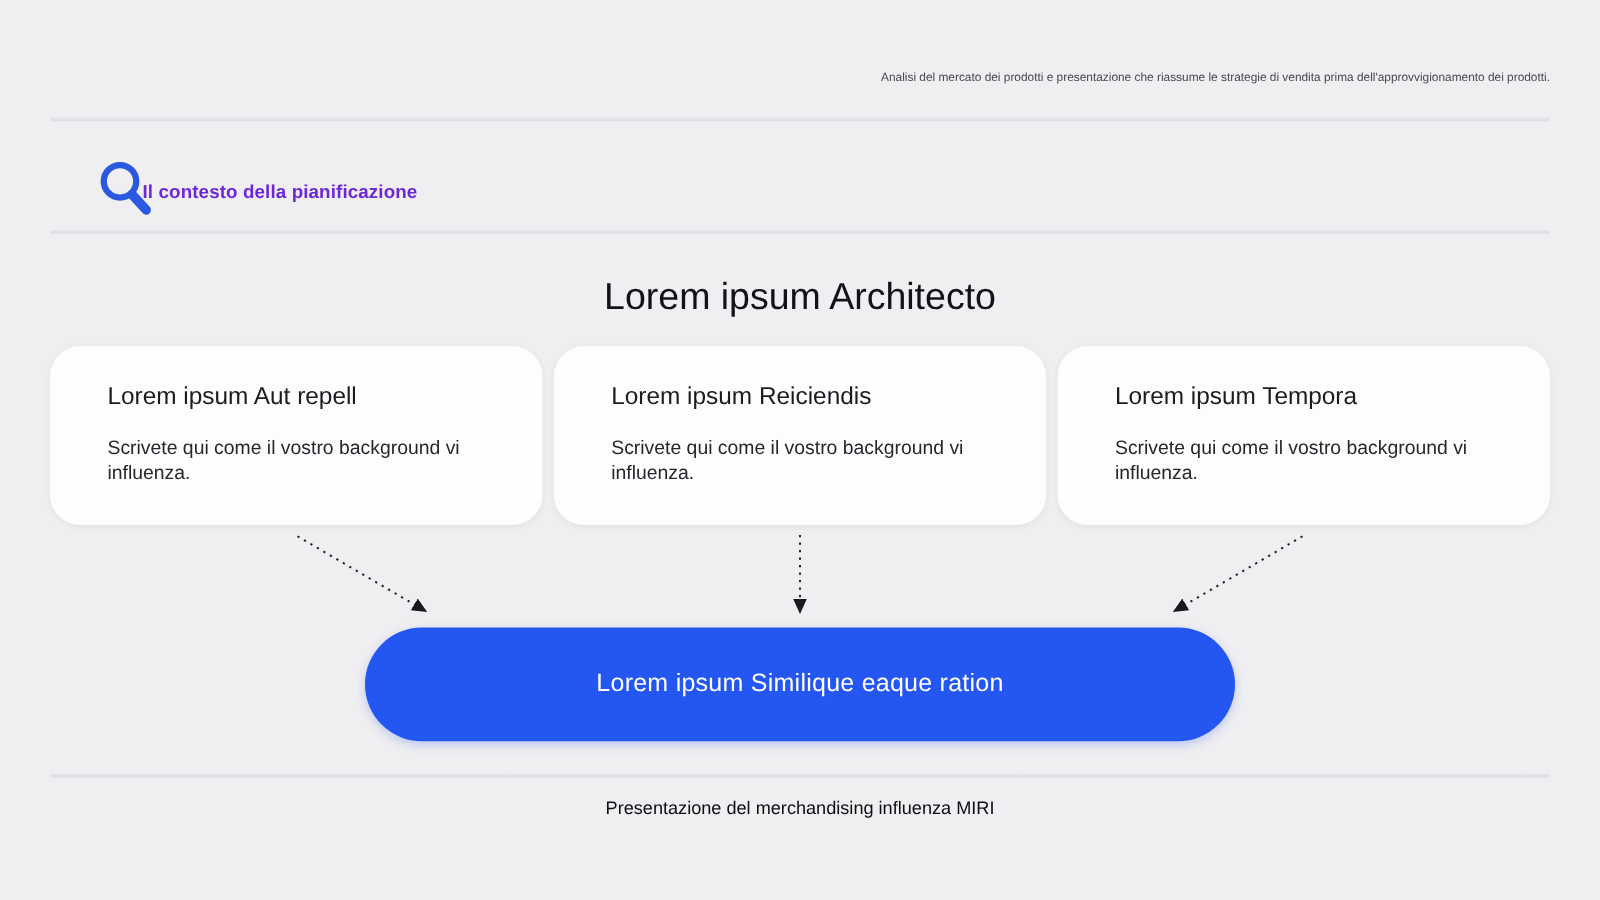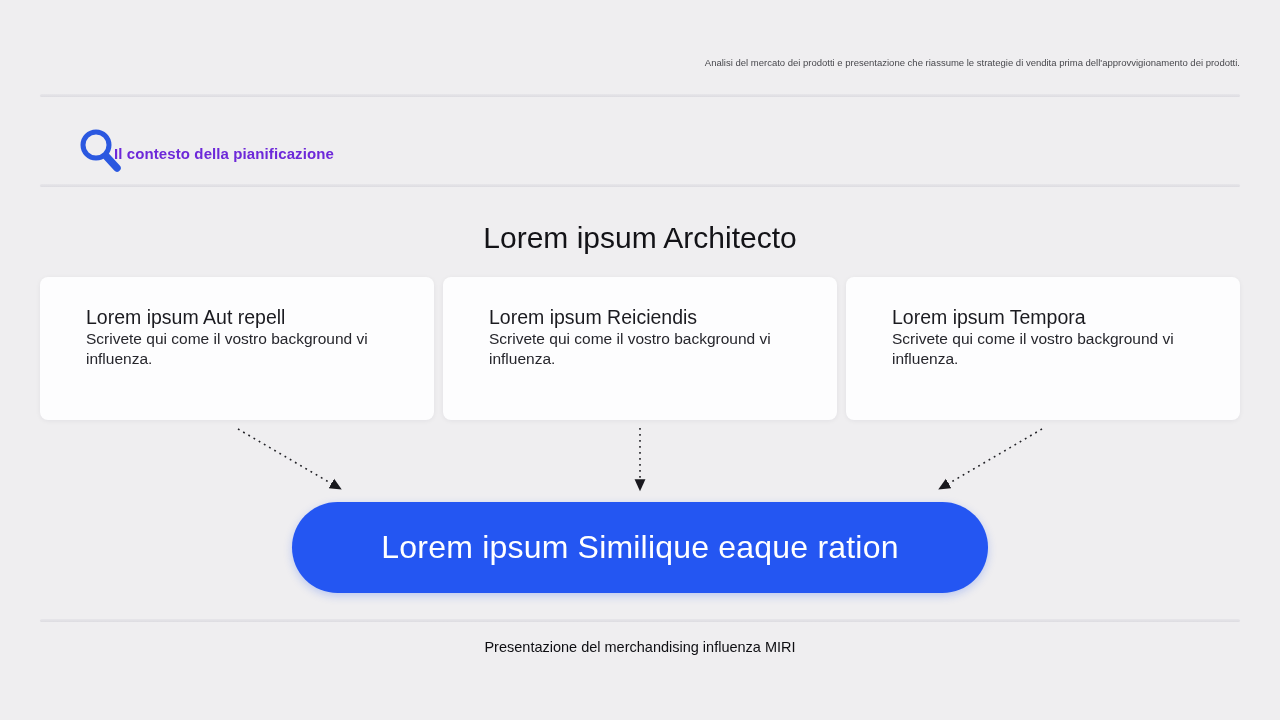--- a/index.html
+++ b/index.html
@@ -81,30 +81,31 @@
     left: 40px;
     right: 40px;
     top: 277px;
     height: 143px;
     display: flex;
     gap: 9px;
   }
   .card {
     flex: 1;
     background: #fdfdfe;
-    border-radius: 8px;
+    border-radius: 24px;
     padding: 29px 46px 0 46px;
     box-shadow: 0 1px 5px rgba(25, 25, 45, 0.06);
   }
   .card-title {
     font-size: 19.5px;
     font-weight: 500;
     color: #1b1b20;
   }
   .card-body {
+    margin-top: 20px;
     font-size: 15.5px;
     line-height: 20px;
     color: #26262c;
   }
   .arrows {
     position: absolute;
     left: 0;
     top: 420px;
     width: 1280px;
     height: 85px;
@@ -114,21 +115,21 @@
     left: 292px;
     top: 502px;
     width: 696px;
     height: 91px;
     border-radius: 46px;
     background: #2456f2;
     color: #ffffff;
     display: flex;
     align-items: center;
     justify-content: center;
-    font-size: 32px;
+    font-size: 20px;
     letter-spacing: 0.2px;
     box-shadow: 0 3px 8px rgba(36, 86, 242, 0.25);
   }
 
   
   .footer-caption {
     position: absolute;
     left: 0;
     right: 0;
     top: 639px;

